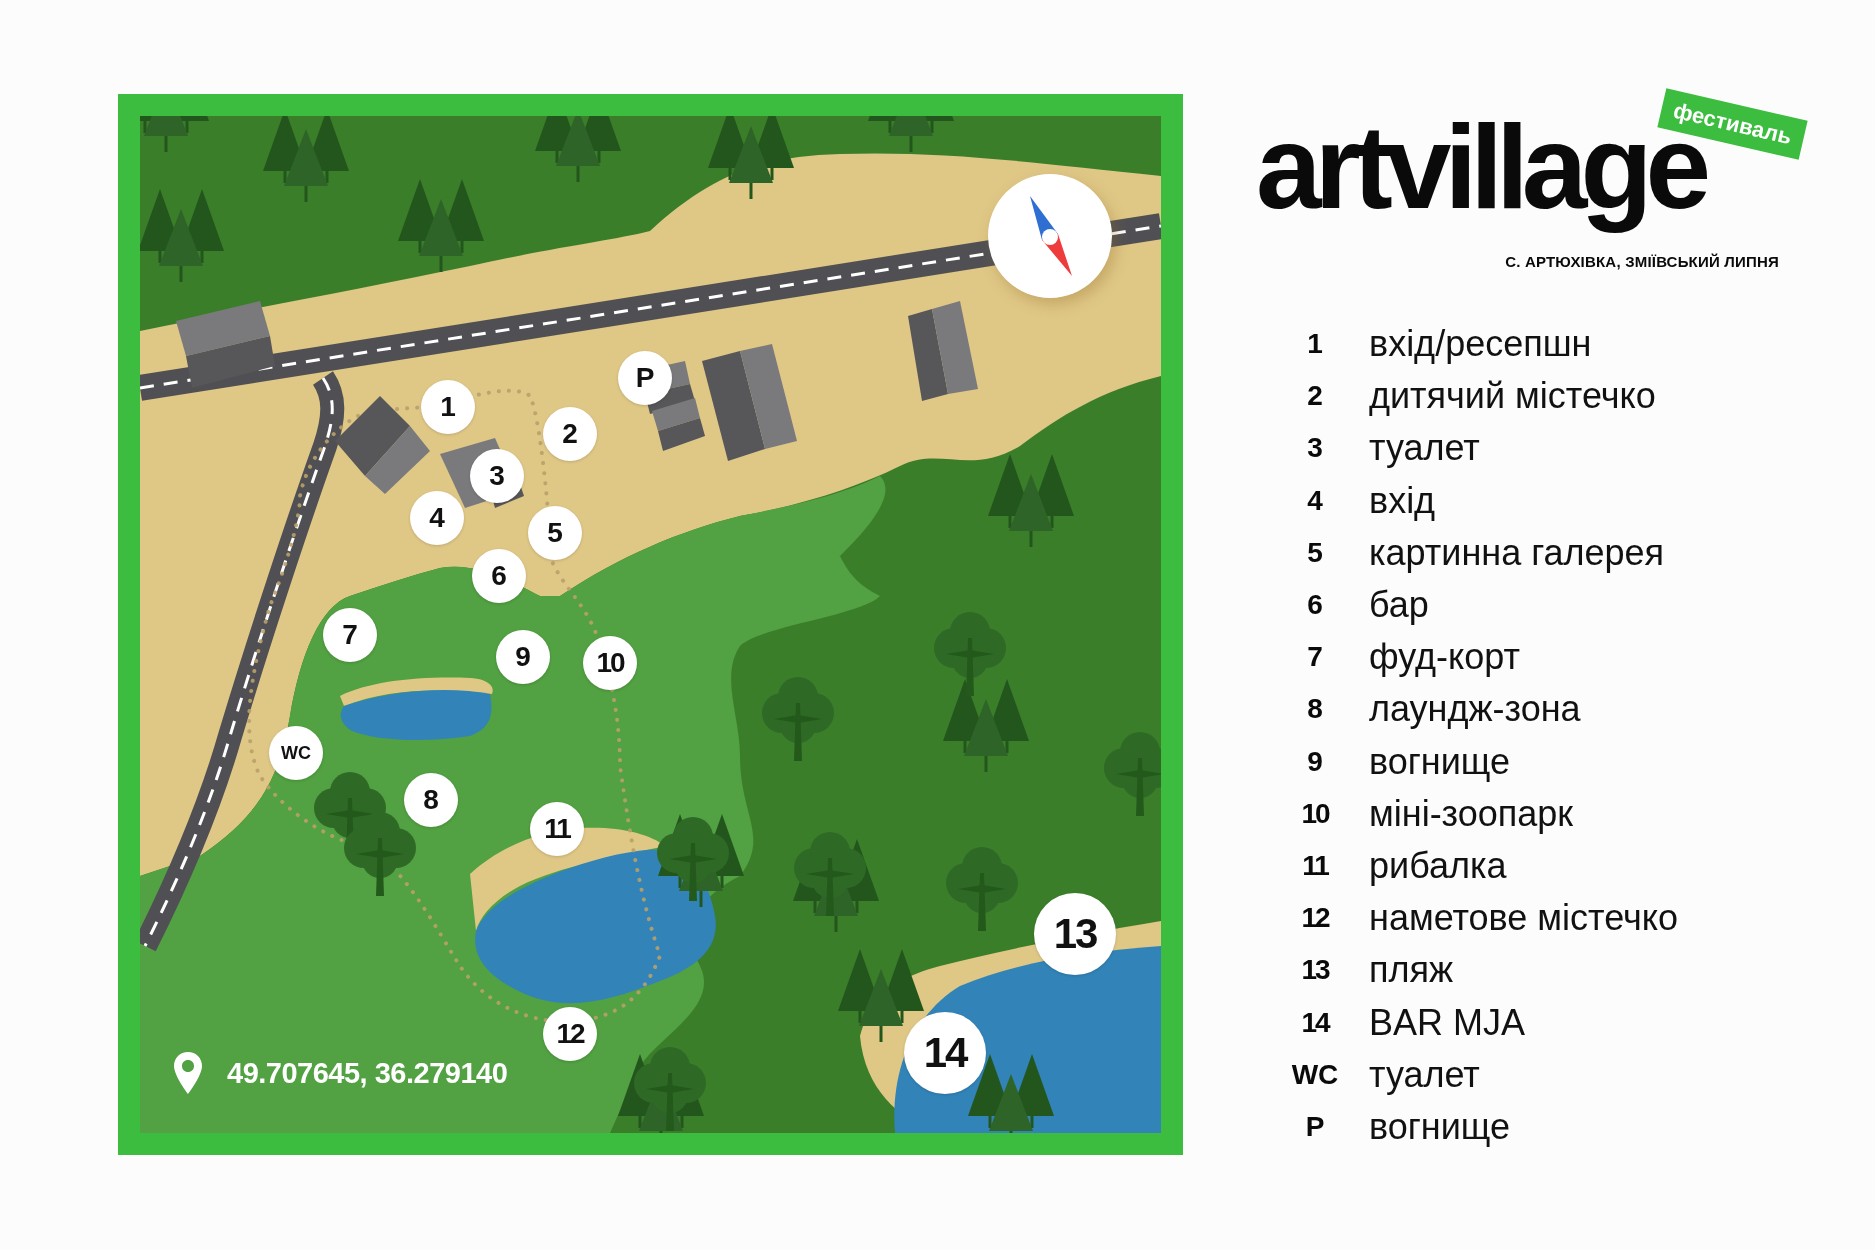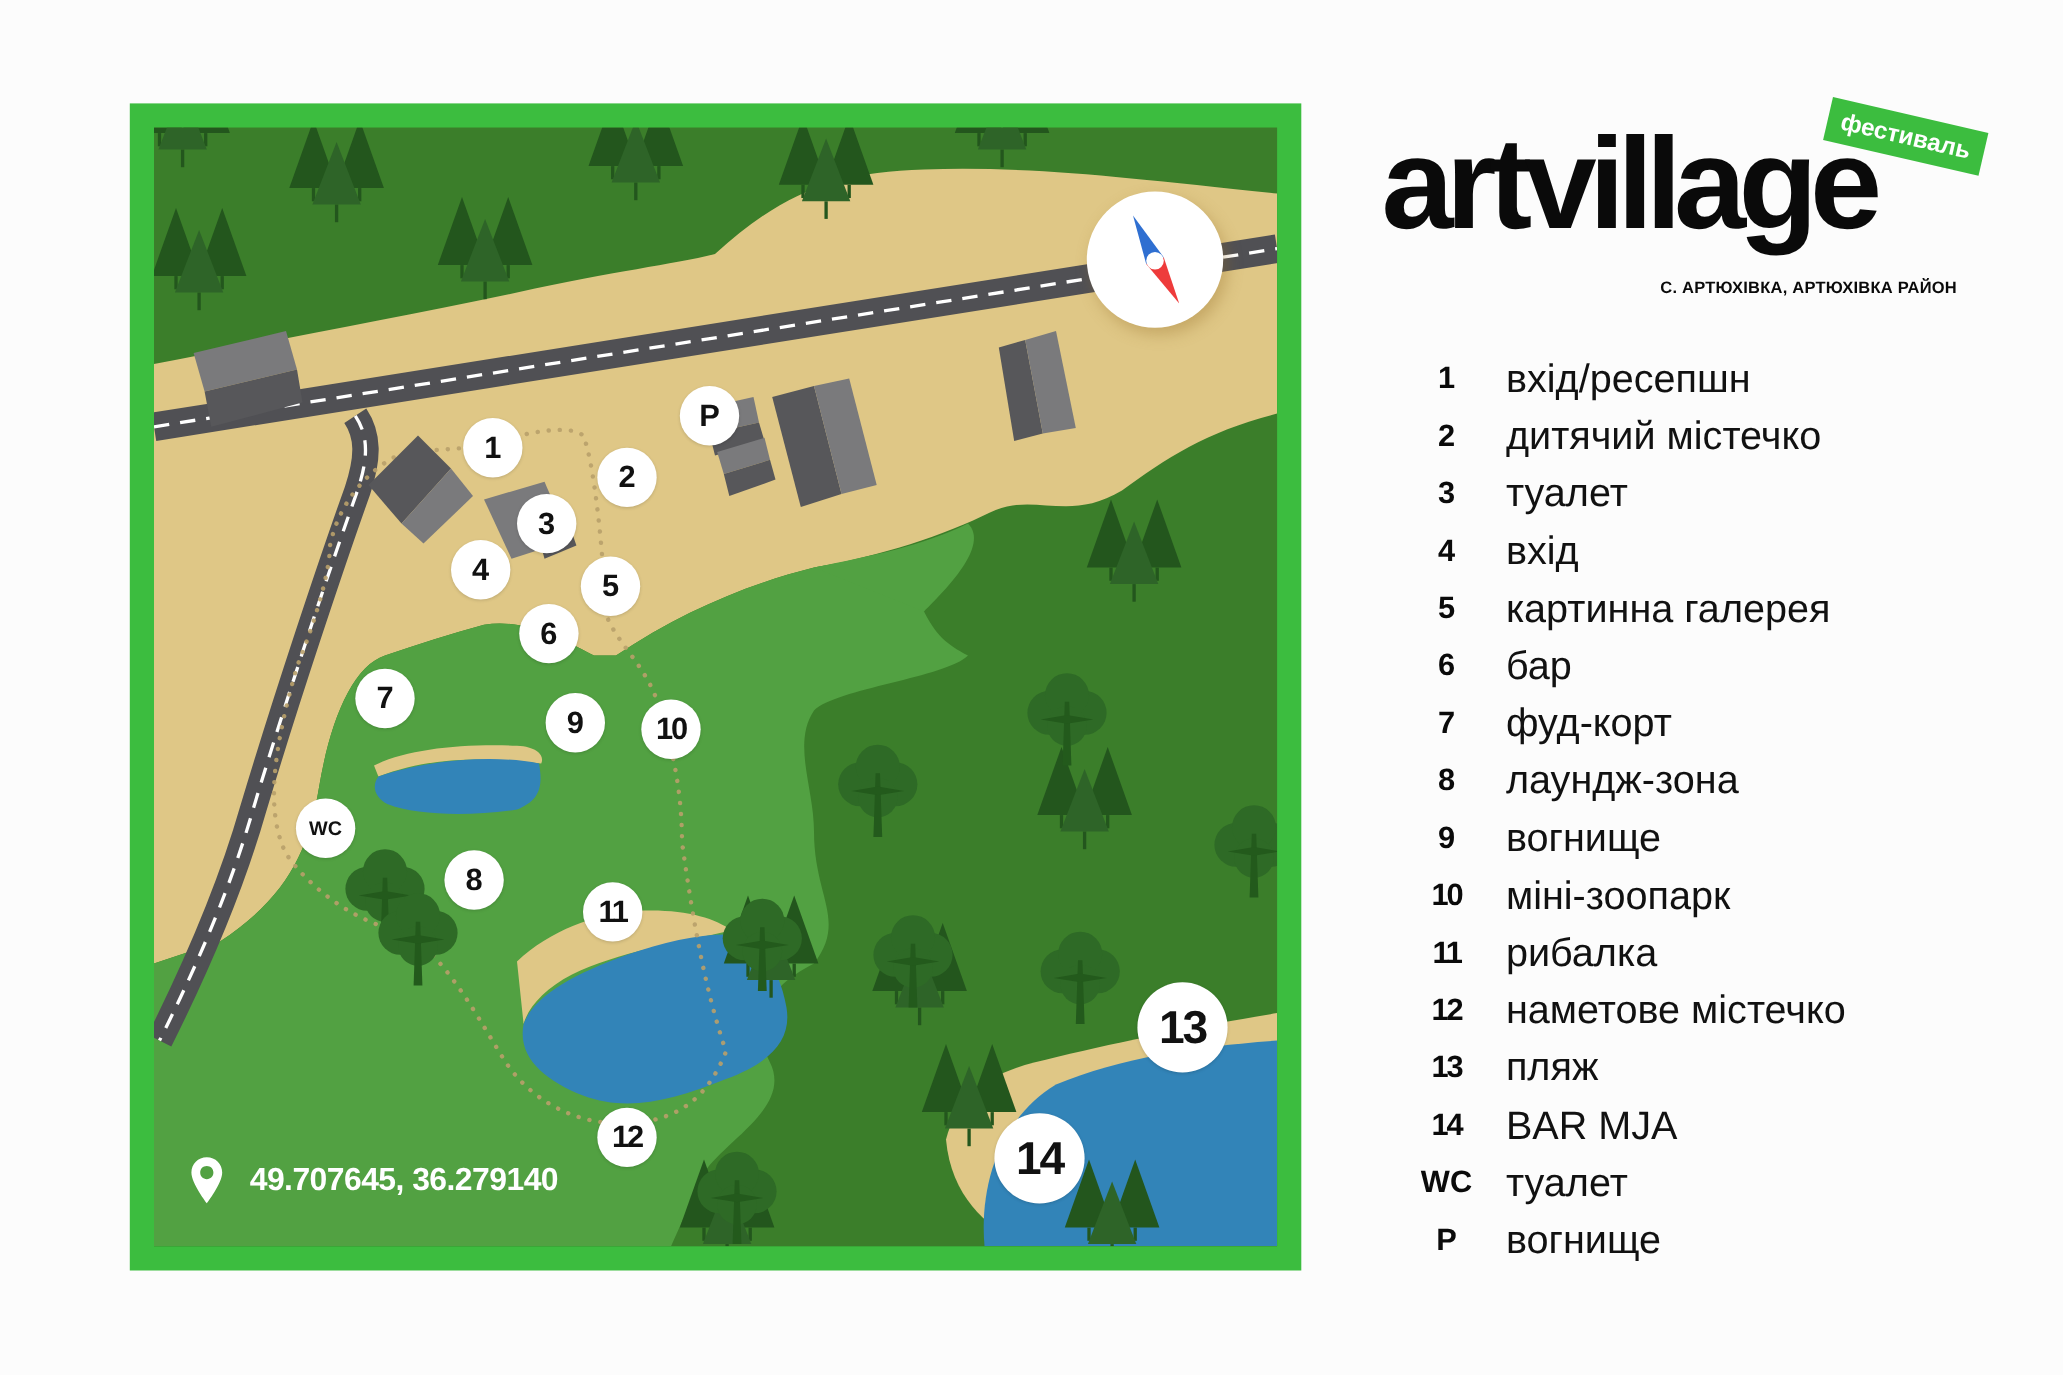--- a/index.html
+++ b/index.html
@@ -200,21 +200,21 @@
         <path d="M15,1 C7,1 1,7 1,15 C1,25 15,43 15,43 C15,43 29,25 29,15 C29,7 23,1 15,1 Z M15,21 C11.5,21 9,18.5 9,15 C9,11.5 11.5,9 15,9 C18.5,9 21,11.5 21,15 C21,18.5 18.5,21 15,21 Z" fill="#fff"></path>
       </svg>
       <span>49.707645, 36.279140</span>
     </div>
   </div>
 </div>
 
 <div class="logo">
   <div class="logo-word">artvillage</div>
   <div class="logo-tag">фестиваль</div>
-  <div class="logo-place">С. АРТЮХІВКА, АРТЮХІВКА РАЙОН</div>
+  <div class="logo-place">С. АРТЮХІВКА, ЗМІЇВСЬКИЙ ЛИПНЯ</div>
 </div>
 
 <div class="legend">
   <div class="legend-row">
       <span class="legend-key">1</span>
       <span class="legend-label">вхід/ресепшн</span>
     </div>
   <div class="legend-row">
       <span class="legend-key">2</span>
       <span class="legend-label">дитячий містечко</span>

